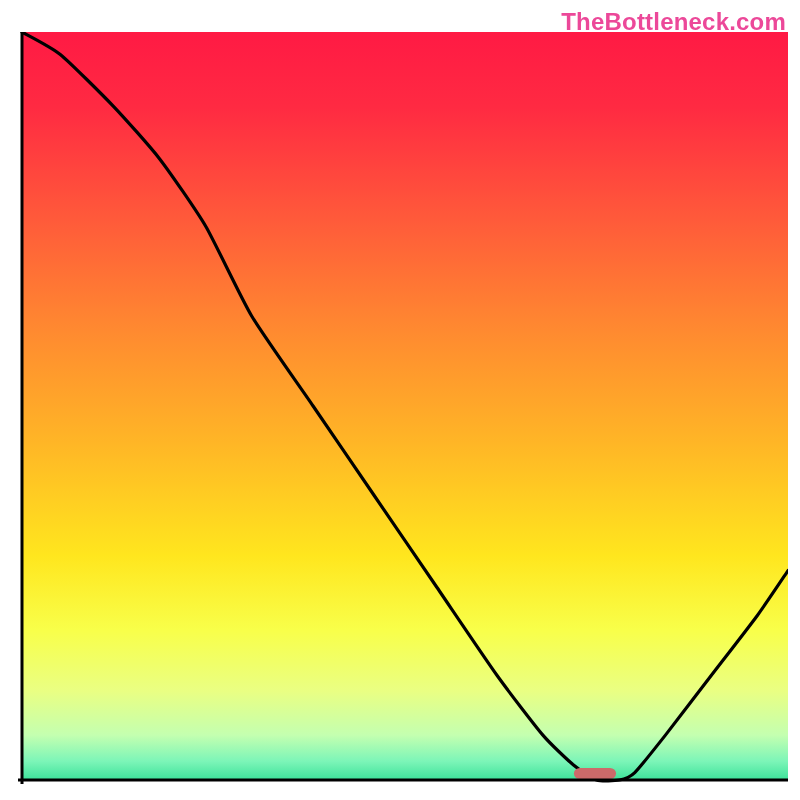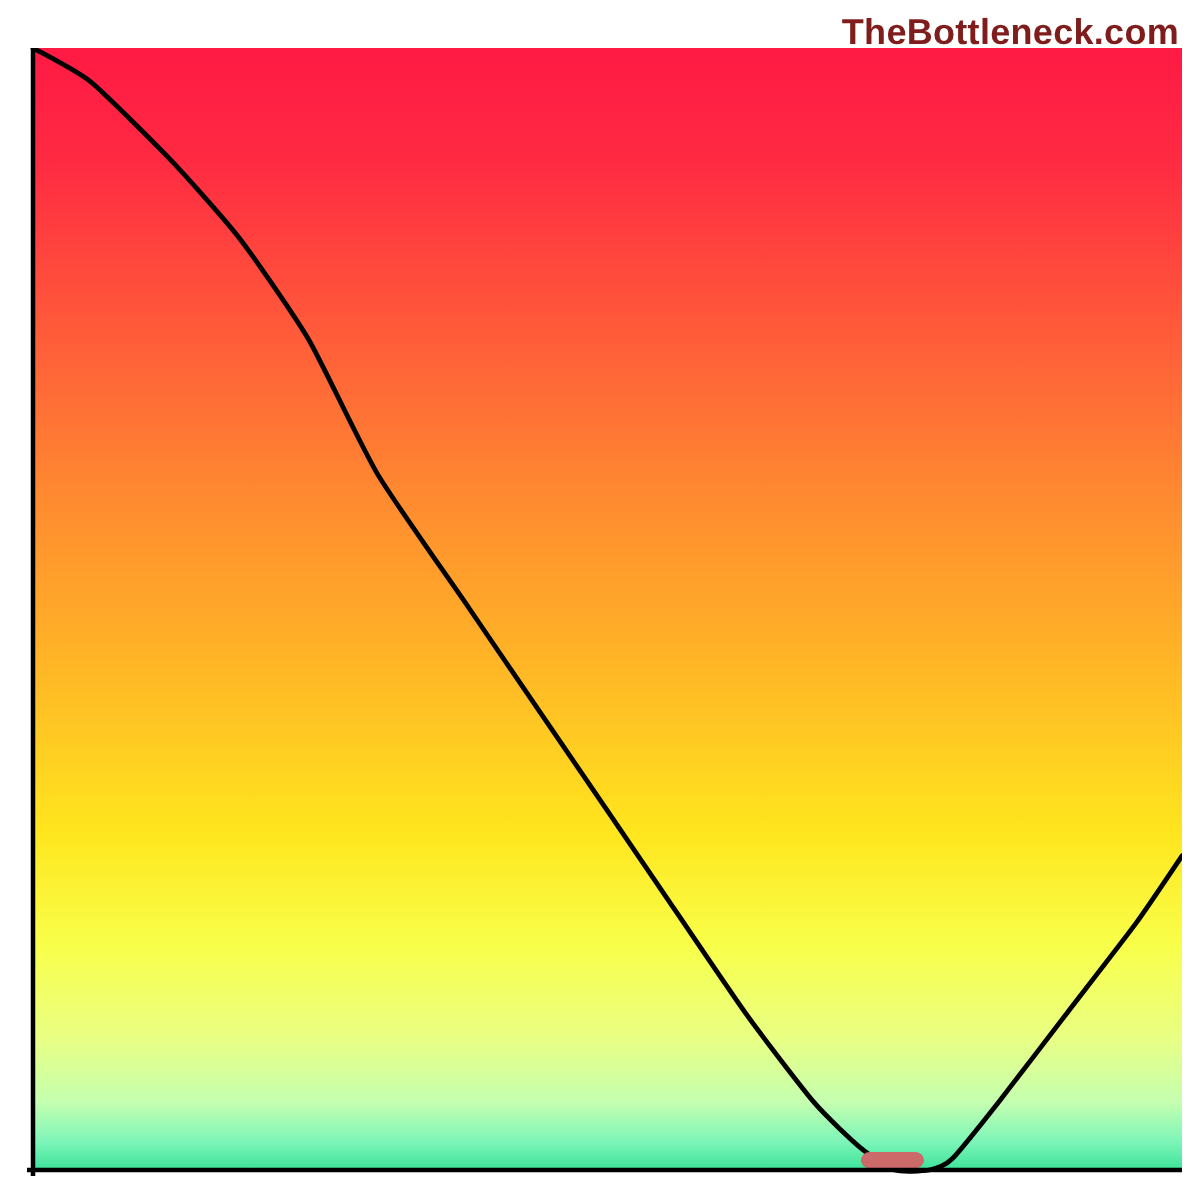--- a/index.html
+++ b/index.html
@@ -15,21 +15,21 @@
     position: relative;
     width: 800px;
     height: 800px;
   }
   .watermark {
     position: absolute;
     top: 8px;
     right: 14px;
     font-size: 24px;
     font-weight: 600;
-    color: #7f1d1d;
+    color: #ec4899;
     letter-spacing: 0.2px;
     user-select: none;
   }
   .plot-wrap {
     position: absolute;
     left: 18px;
     top: 32px;
     width: 770px;
     height: 752px;
     box-sizing: border-box;

